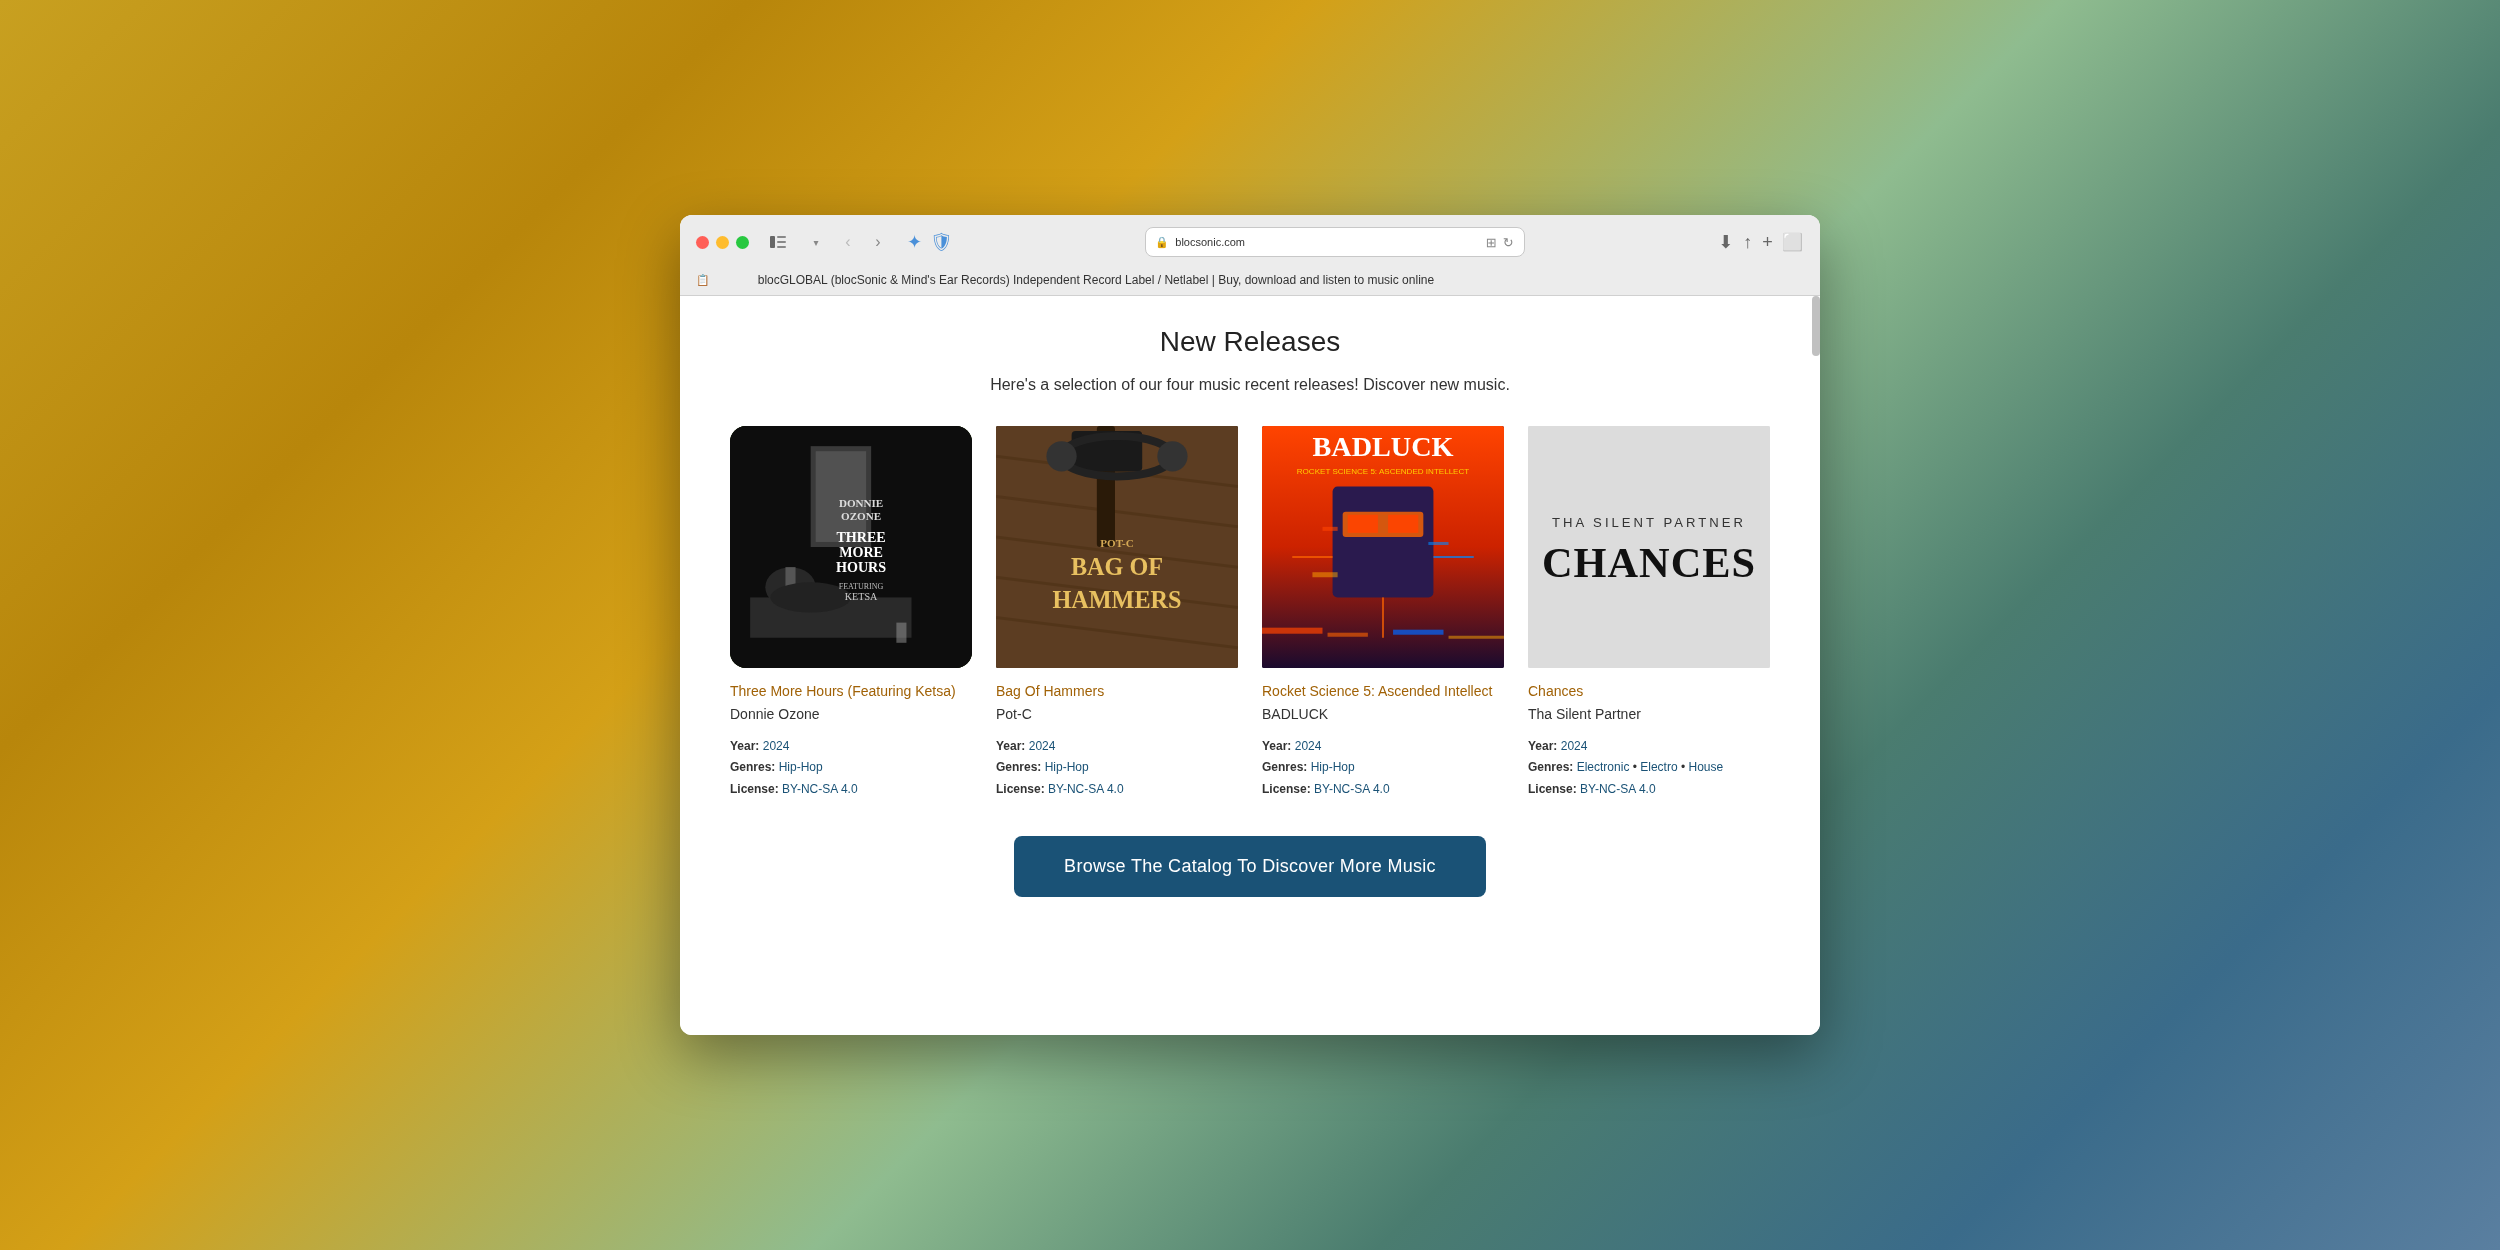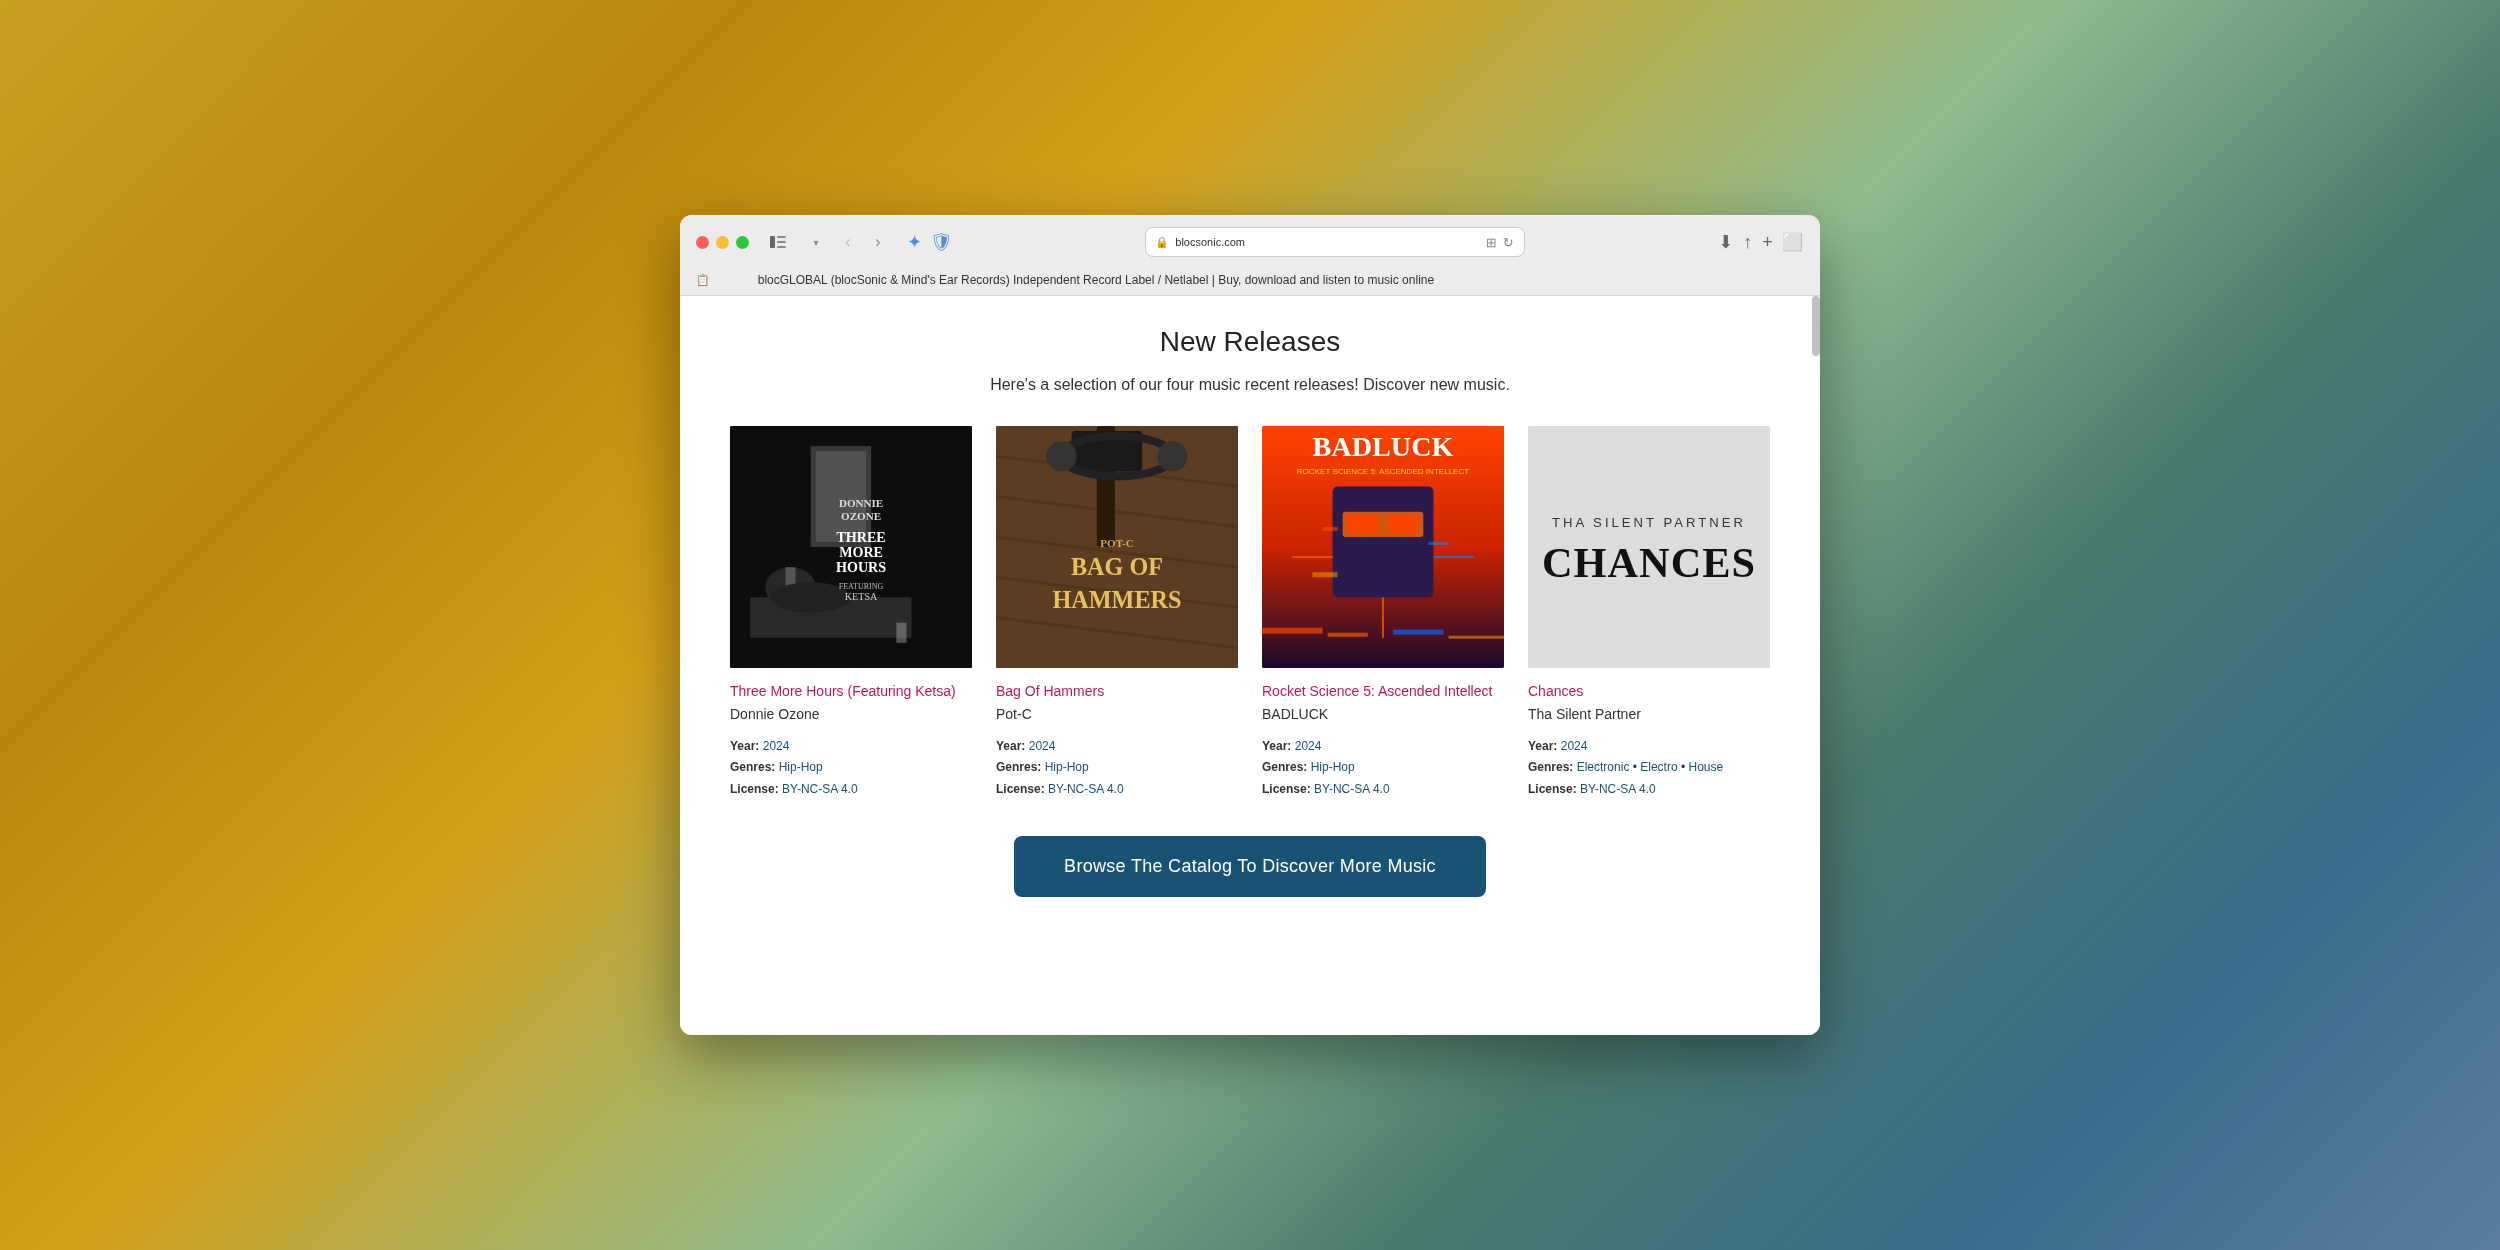--- a/index.html
+++ b/index.html
@@ -205,40 +205,41 @@
       position: relative;
       overflow: hidden;
       flex-shrink: 0;
     }
 
     
     .album-cover-1 {
       background: #4d7c0f;
       display: flex;
       justify-content: center;
+      border-radius: 16px;
     }
 
     
     .album-cover-2 {
       background: #4a3520;
     }
 
     
     .album-cover-3 {
       background: #1a0a2e;
     }
 
     
     .album-cover-4 {
       background: #e8e8e8;
     }
 
     .release-title {
       font-size: 14px;
-      color: #be185d;
+      color: #a16207;
       text-decoration: none;
       line-height: 1.4;
       margin-bottom: 4px;
       cursor: pointer;
     }
 
     .release-artist {
       font-size: 14px;
       color: #333;
       margin-bottom: 14px;

